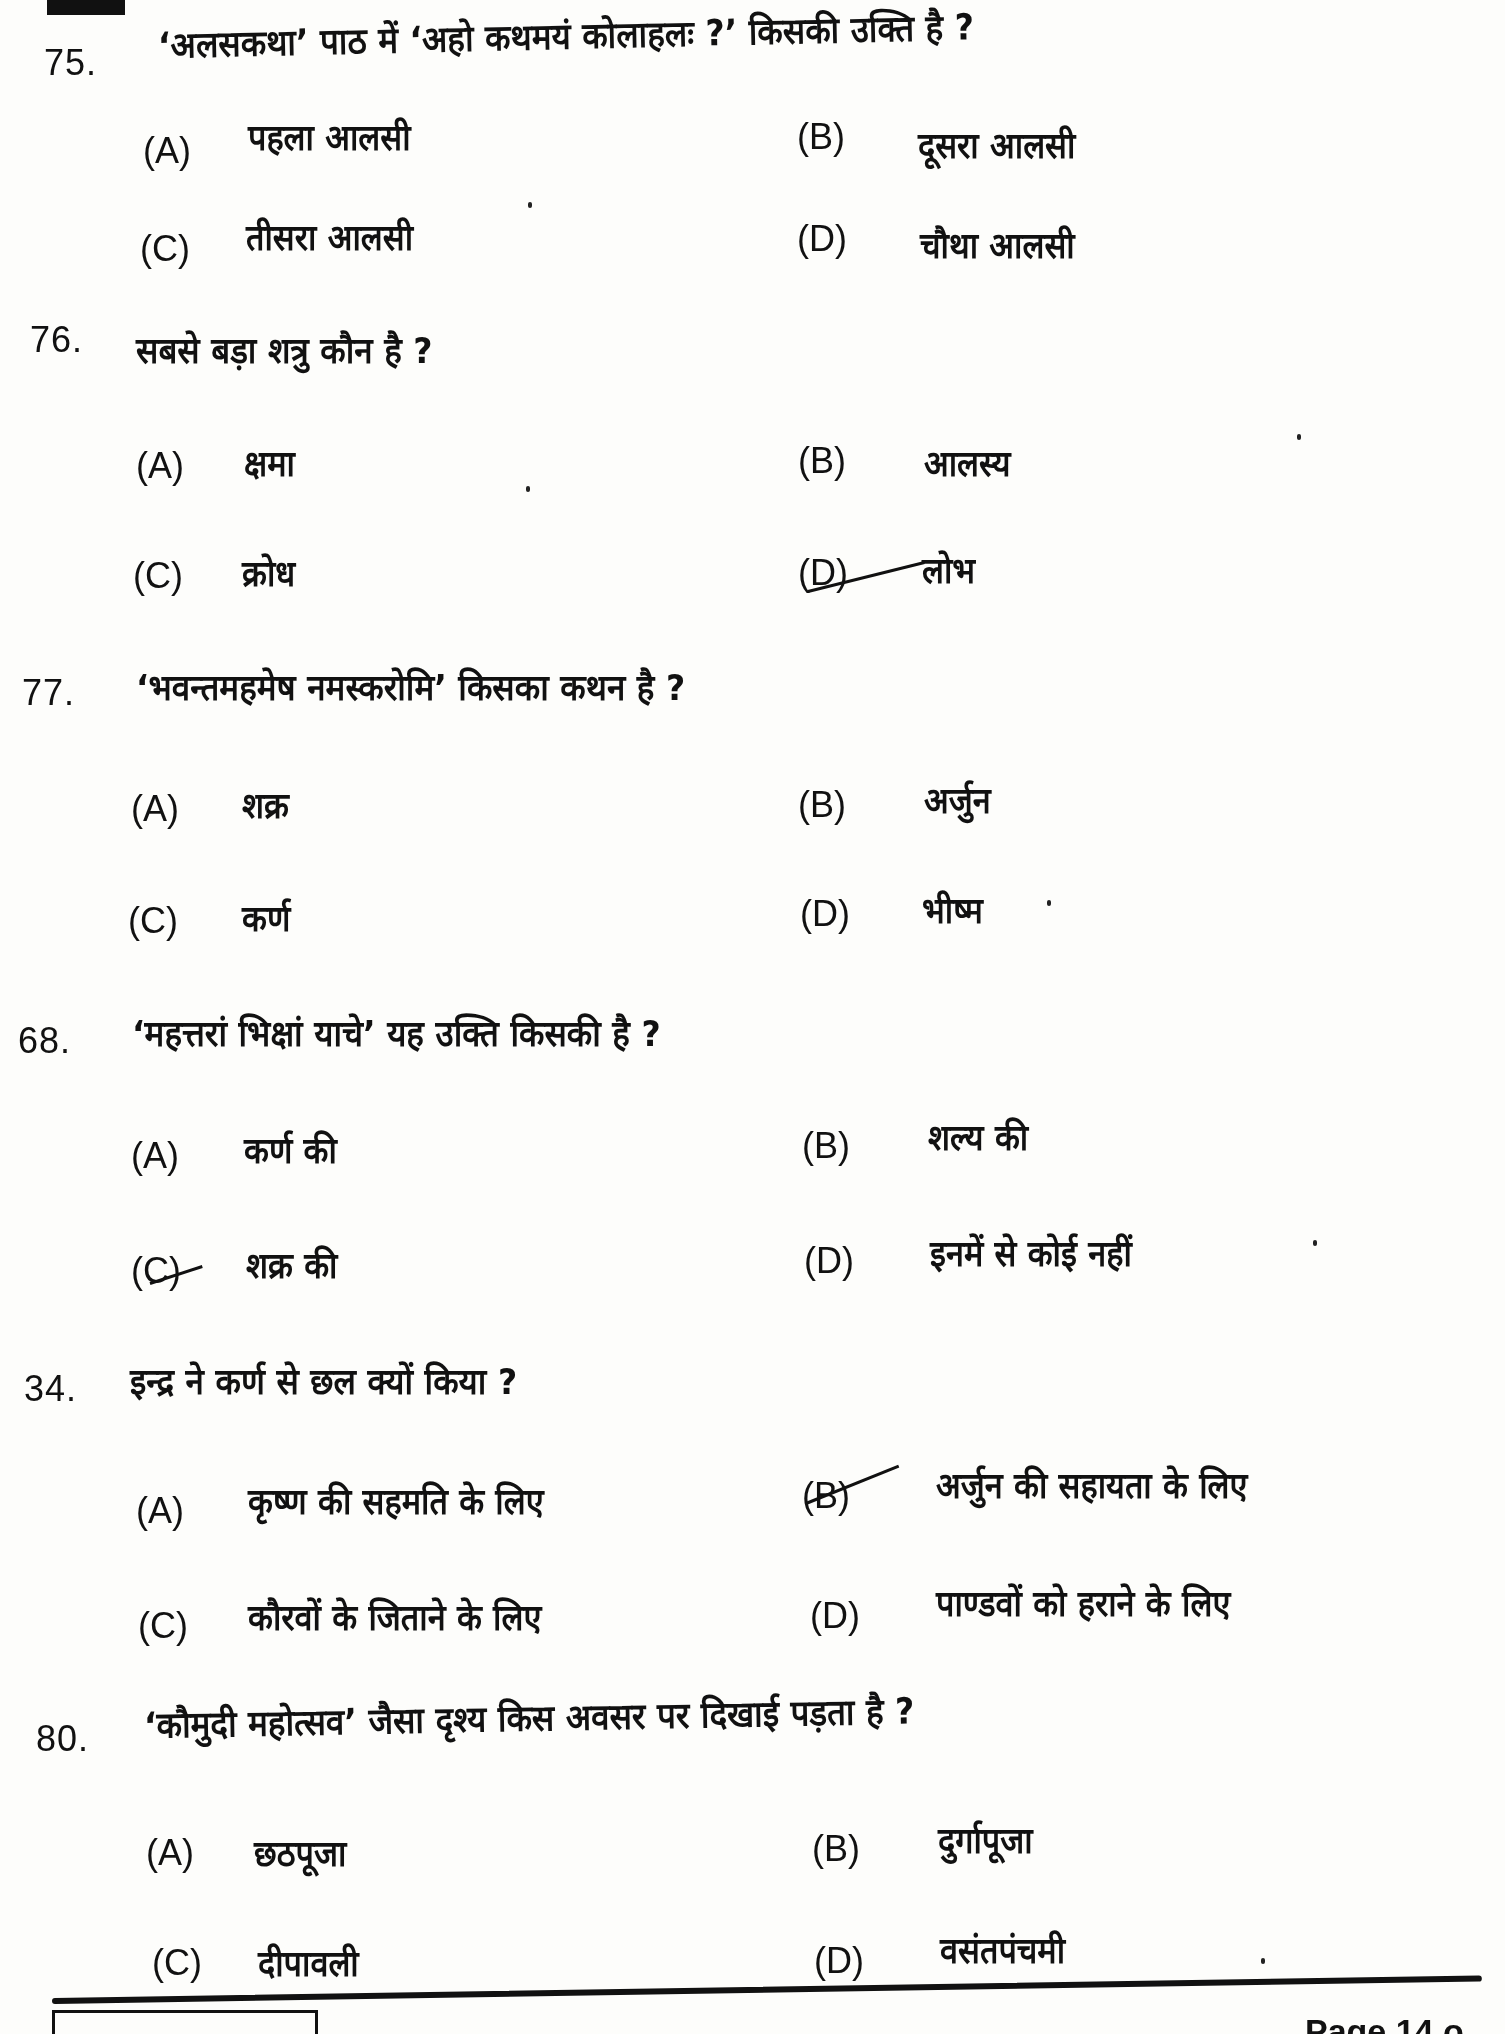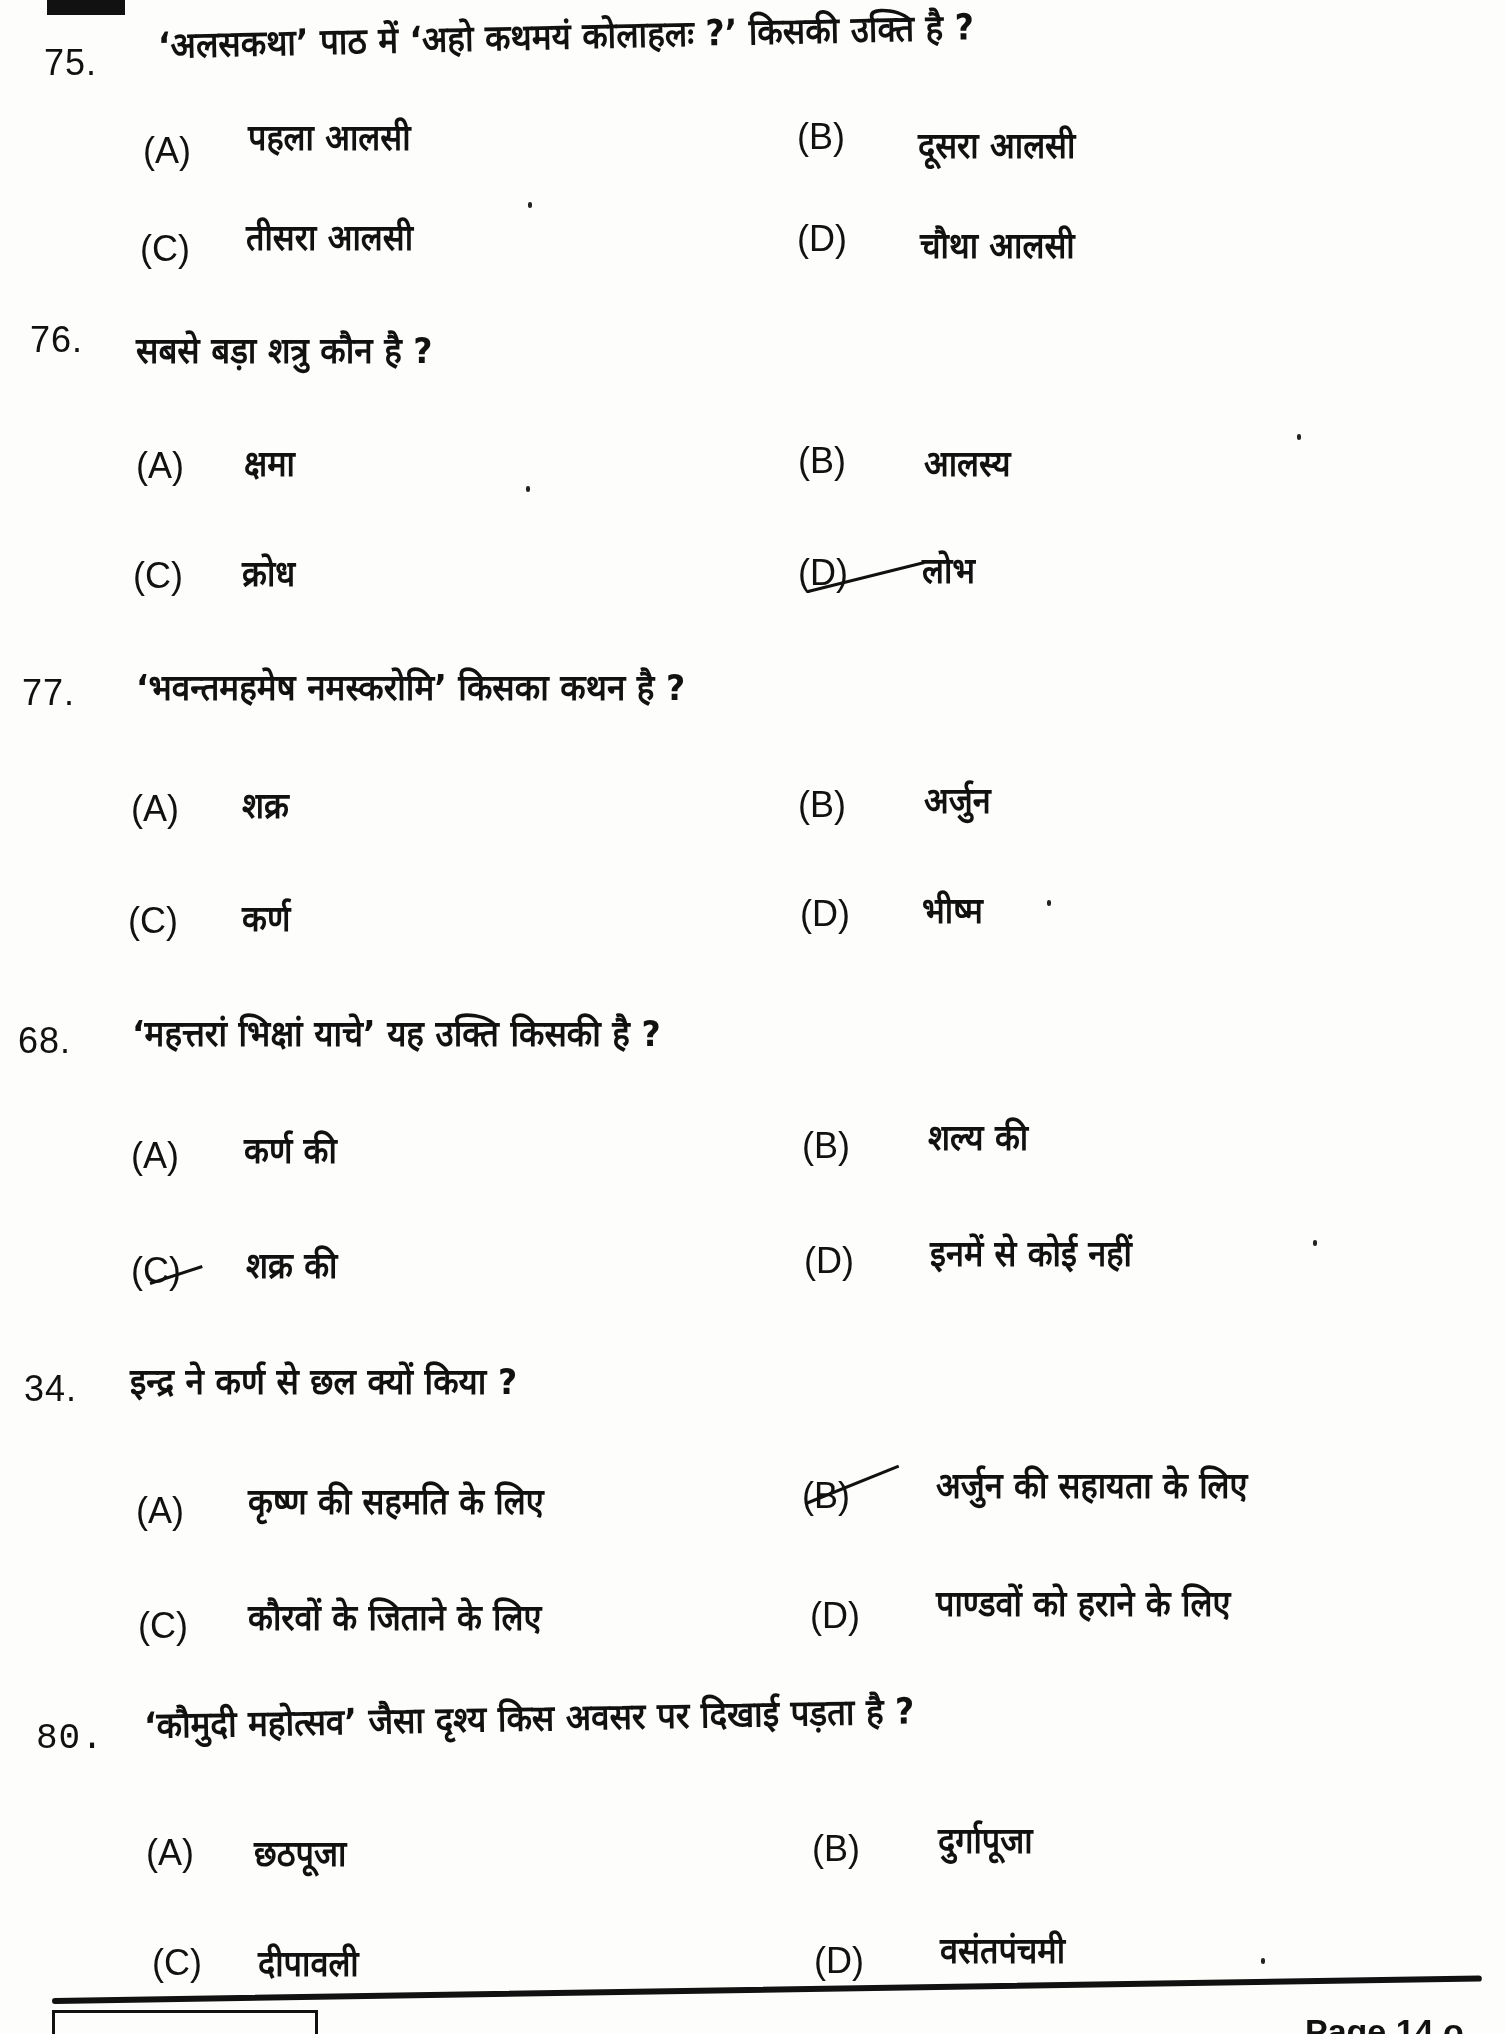--- a/index.html
+++ b/index.html
@@ -86,21 +86,21 @@
   <span class="opt-label" style="left:802px;top:1475px;">(B)</span>
   <span class="opt-text" style="left:936px;top:1460px;">अर्जुन की सहायता के लिए</span>
   <span class="opt-label" style="left:138px;top:1605px;">(C)</span>
   <span class="opt-text" style="left:248px;top:1592px;">कौरवों के जिताने के लिए</span>
   <span class="opt-label" style="left:810px;top:1595px;">(D)</span>
   <span class="opt-text" style="left:936px;top:1578px;">पाण्डवों को हराने के लिए</span>
   <span class="mark-strike" style="left:806px;top:1502px;width:100px;transform:rotate(-22deg);"></span>
 </div>
 
 <div>
-  <span class="q-num" style="left:36px;top:1718px;font-family:Liberation Mono, monospace;">80.</span>
+  <span class="q-num" style="left:36px;top:1718px;">80.</span>
   <span class="q-text" style="left:144px;top:1700px;transform:scaleX(0.92) rotate(-1deg);">‘कौमुदी महोत्सव’ जैसा दृश्य किस अवसर पर दिखाई पड़ता है ?</span>
   <span class="opt-label" style="left:146px;top:1832px;">(A)</span>
   <span class="opt-text" style="left:254px;top:1828px;">छठपूजा</span>
   <span class="opt-label" style="left:812px;top:1828px;">(B)</span>
   <span class="opt-text" style="left:938px;top:1815px;">दुर्गापूजा</span>
   <span class="opt-label" style="left:152px;top:1942px;">(C)</span>
   <span class="opt-text" style="left:258px;top:1938px;">दीपावली</span>
   <span class="opt-label" style="left:814px;top:1940px;">(D)</span>
   <span class="opt-text" style="left:940px;top:1925px;">वसंतपंचमी</span>
 </div>

